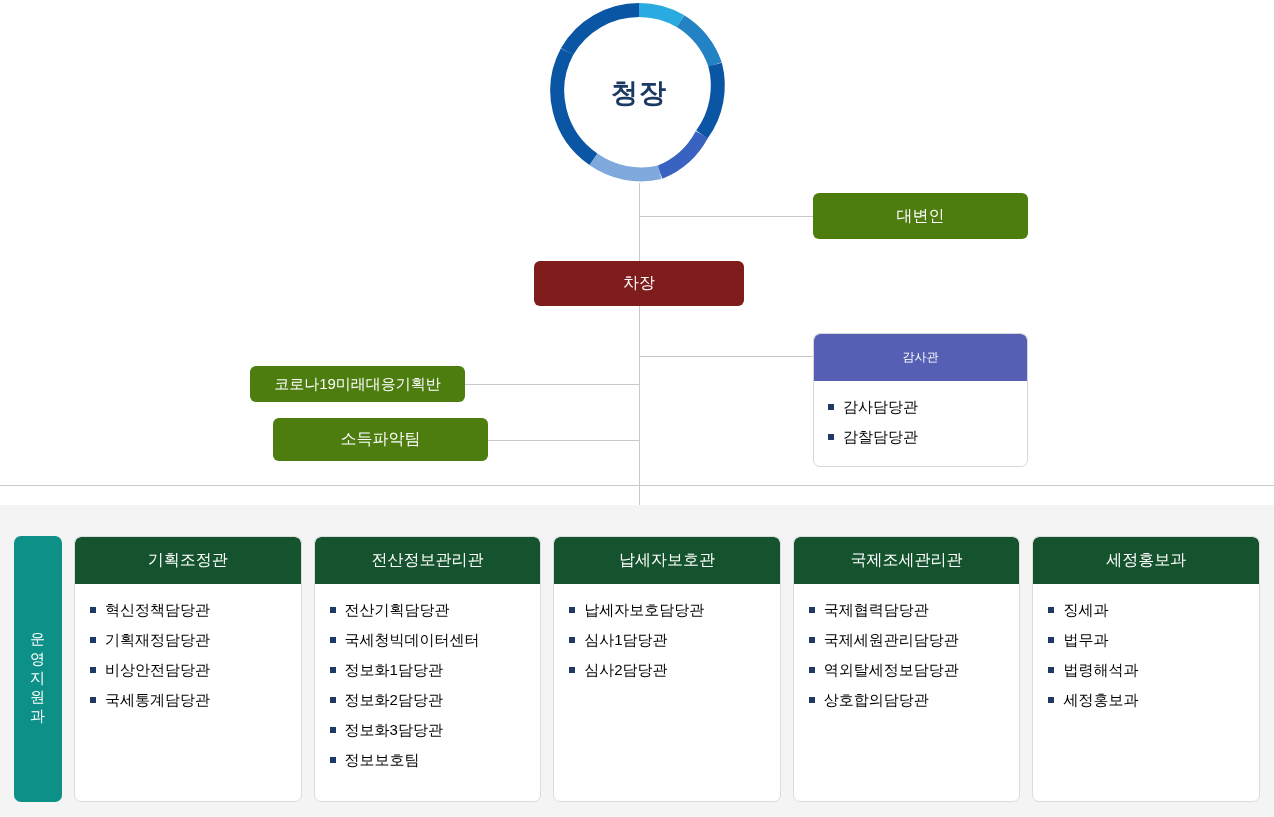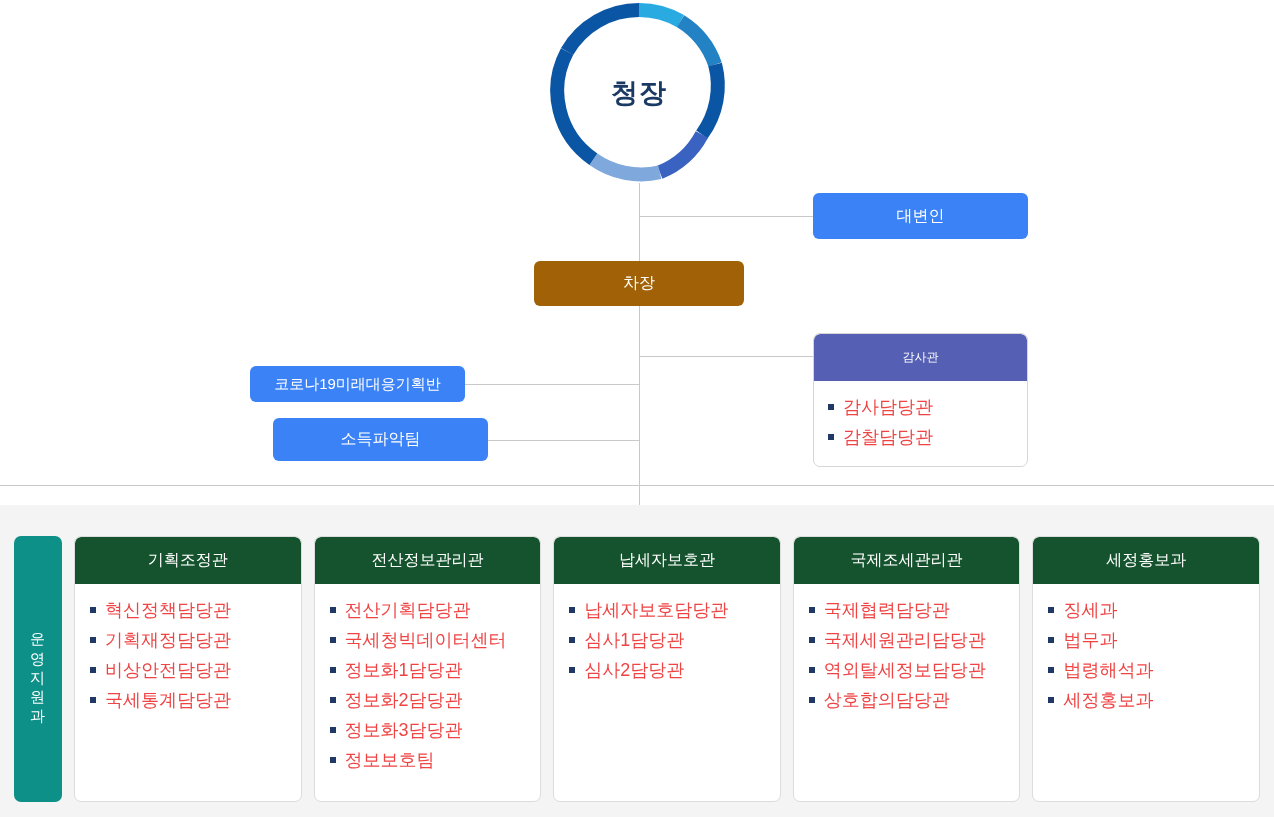--- a/index.html
+++ b/index.html
@@ -54,22 +54,22 @@
   .solo-box {
     position: absolute;
     border-radius: 6px;
     display: flex;
     align-items: center;
     justify-content: center;
     color: #ffffff;
     font-size: 16px;
     box-sizing: border-box;
   }
-  .purple { background: #3b82f6; }
-  .cyan   { background: #a16207; }
+  .purple { background: #4d7c0f; }
+  .cyan   { background: #7f1d1d; }
 
   #box-spokesperson { left: 813px; top: 193px; width: 215px; height: 46px; }
   #box-vice-chief   { left: 534px; top: 261px; width: 210px; height: 45px; }
   #box-corona       { left: 250px; top: 366px; width: 215px; height: 36px; font-size: 15px; }
   #box-income       { left: 250px; top: 418px; width: 215px; height: 43px; margin-left: 23px; }
 
   
   #panel-audit {
     position: absolute;
     left: 813px;
@@ -92,22 +92,22 @@
     color: #ffffff;
     font-size: 12px;
   }
   #panel-audit .panel-body {
     padding: 11px 0 0 14px;
   }
 
   
   .unit-list { list-style: none; margin: 0; padding: 0; }
   .unit-list li {
-    font-size: 18px;
-    color: #ef4444;
+    font-size: 15px;
+    color: #000000;
     line-height: 30px;
     position: relative;
     padding-left: 15px;
     white-space: nowrap;
   }
   .unit-list li::before {
     content: "";
     position: absolute;
     left: 0;
     top: 12px;

